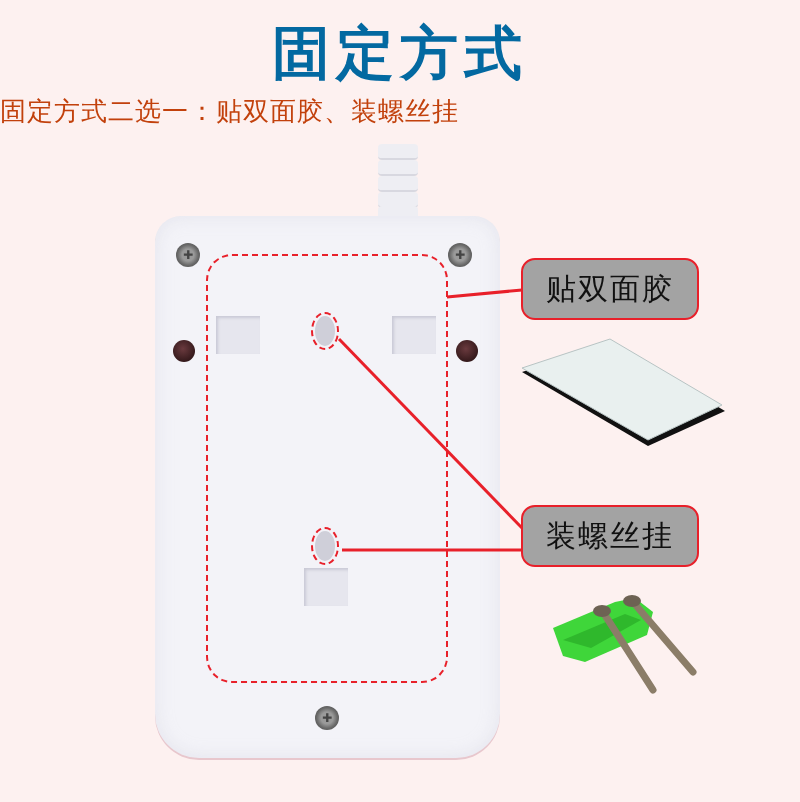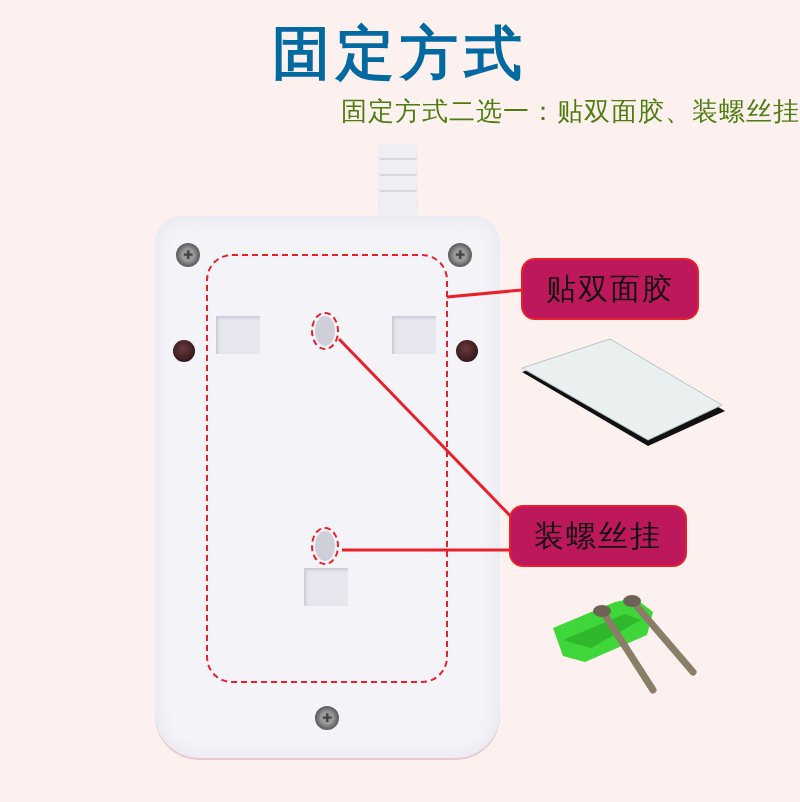--- a/index.html
+++ b/index.html
@@ -1,30 +1,30 @@
 <!DOCTYPE html>
 <html><head>
 <meta charset="utf-8">
 <style>
   html,body{margin:0;padding:0;}
   body{width:800px;height:802px;background:#fdf1f0;position:relative;overflow:hidden;font-family:"DejaVu Sans",sans-serif;}
   .title{position:absolute;left:0;width:800px;top:18px;text-align:center;font-size:58px;font-weight:bold;color:#0369a1;letter-spacing:6px;line-height:70px;}
-  .subtitle{position:absolute;left:0;width:800px;top:94px;text-align:right;font-size:26px;color:#4d7c0f;letter-spacing:1px;line-height:34px;}
+  .subtitle{position:absolute;left:0;width:800px;top:94px;text-align:left;font-size:26px;color:#c2410c;letter-spacing:1px;line-height:34px;}
   .cable{position:absolute;left:370px;top:138px;width:56px;height:92px;}
   .cable .seg{position:absolute;left:8px;width:40px;height:14px;background:#eeeef3;border-radius:4px;border-bottom:2px solid #d8d8e0;}
   .cable .base{position:absolute;left:0;bottom:0;width:56px;height:10px;background:#ececf2;border-radius:2px;}
   .device{position:absolute;left:155px;top:216px;width:345px;height:542px;background:#f3f3f8;border-radius:26px 26px 44px 44px;box-shadow:0 2px 0 #e8c7cd, inset 0 0 18px rgba(200,200,215,.35);}
   .inner{position:absolute;left:51px;top:38px;width:238px;height:425px;border:2.5px dashed #e8202a;border-radius:26px;}
   .sq{position:absolute;width:44px;height:38px;background:#e6e6ee;box-shadow:inset 2px 2px 3px rgba(150,150,170,.35);}
   .hole{position:absolute;width:20px;height:30px;border-radius:50%;background:#cfcfd9;box-shadow:0 0 0 3px #f3f3f8,0 0 0 5px transparent;}
   .holering{position:absolute;width:24px;height:34px;border:2.5px dashed #e8202a;border-radius:50%;}
   .screw{position:absolute;width:24px;height:24px;border-radius:50%;background:radial-gradient(circle,#9a9a9a 0 35%,#6a6a6a 60%,#3d3d3d 100%);}
   .screw::after{content:"✚";position:absolute;left:0;top:0;width:24px;height:24px;text-align:center;line-height:24px;font-size:12px;color:#444;}
   .led{position:absolute;width:22px;height:22px;border-radius:50%;background:radial-gradient(circle at 45% 40%,#6a3a3e,#2e1517 80%);}
-  .callout{position:absolute;width:178px;height:62px;border:2.5px solid #e8202a;border-radius:14px;background:#be185d;box-sizing:border-box;text-align:center;line-height:58px;font-size:30px;color:#111;letter-spacing:2px;}
+  .callout{position:absolute;width:178px;height:62px;border:2.5px solid #e8202a;border-radius:14px;background:#a3a3a3;box-sizing:border-box;text-align:center;line-height:58px;font-size:30px;color:#111;letter-spacing:2px;}
   svg.lines{position:absolute;left:0;top:0;}
   .pad{position:absolute;left:520px;top:338px;}
   .anchors{position:absolute;left:545px;top:590px;}
 </style>
 </head>
 <body>
 
 <div class="title">固定方式</div>
 <div class="subtitle">固定方式二选一：贴双面胶、装螺丝挂</div>
 
@@ -55,21 +55,21 @@
   </div>
 </div>
 
 <svg class="lines" width="800" height="802">
   <line x1="447" y1="297" x2="522" y2="290" stroke="#e8202a" stroke-width="3"></line>
   <line x1="339" y1="339" x2="522" y2="528" stroke="#e8202a" stroke-width="3"></line>
   <line x1="342" y1="550" x2="522" y2="550" stroke="#e8202a" stroke-width="3"></line>
 </svg>
 
 <div class="callout" style="left:521px;top:258px">贴双面胶</div>
-<div class="callout" style="left:509px;top:505px">装螺丝挂</div>
+<div class="callout" style="left:521px;top:505px">装螺丝挂</div>
 
 <svg class="pad" width="210" height="115">
   <polygon points="2,35 87,3 222,0" fill="none"></polygon>
   <polygon points="2,34 90,5 205,73 128,108" fill="#111"></polygon>
   <polygon points="2,30 90,1 202,67 128,102" fill="#e9f0ef" stroke="#b8c4c4" stroke-width="1"></polygon>
 </svg>
 
 <svg class="anchors" width="160" height="110">
   <polygon points="8,38 70,12 90,8 108,22 102,45 40,72 18,66" fill="#3fd63a"></polygon>
   <polygon points="18,50 80,24 96,30 46,58" fill="#2fb82c"></polygon>

